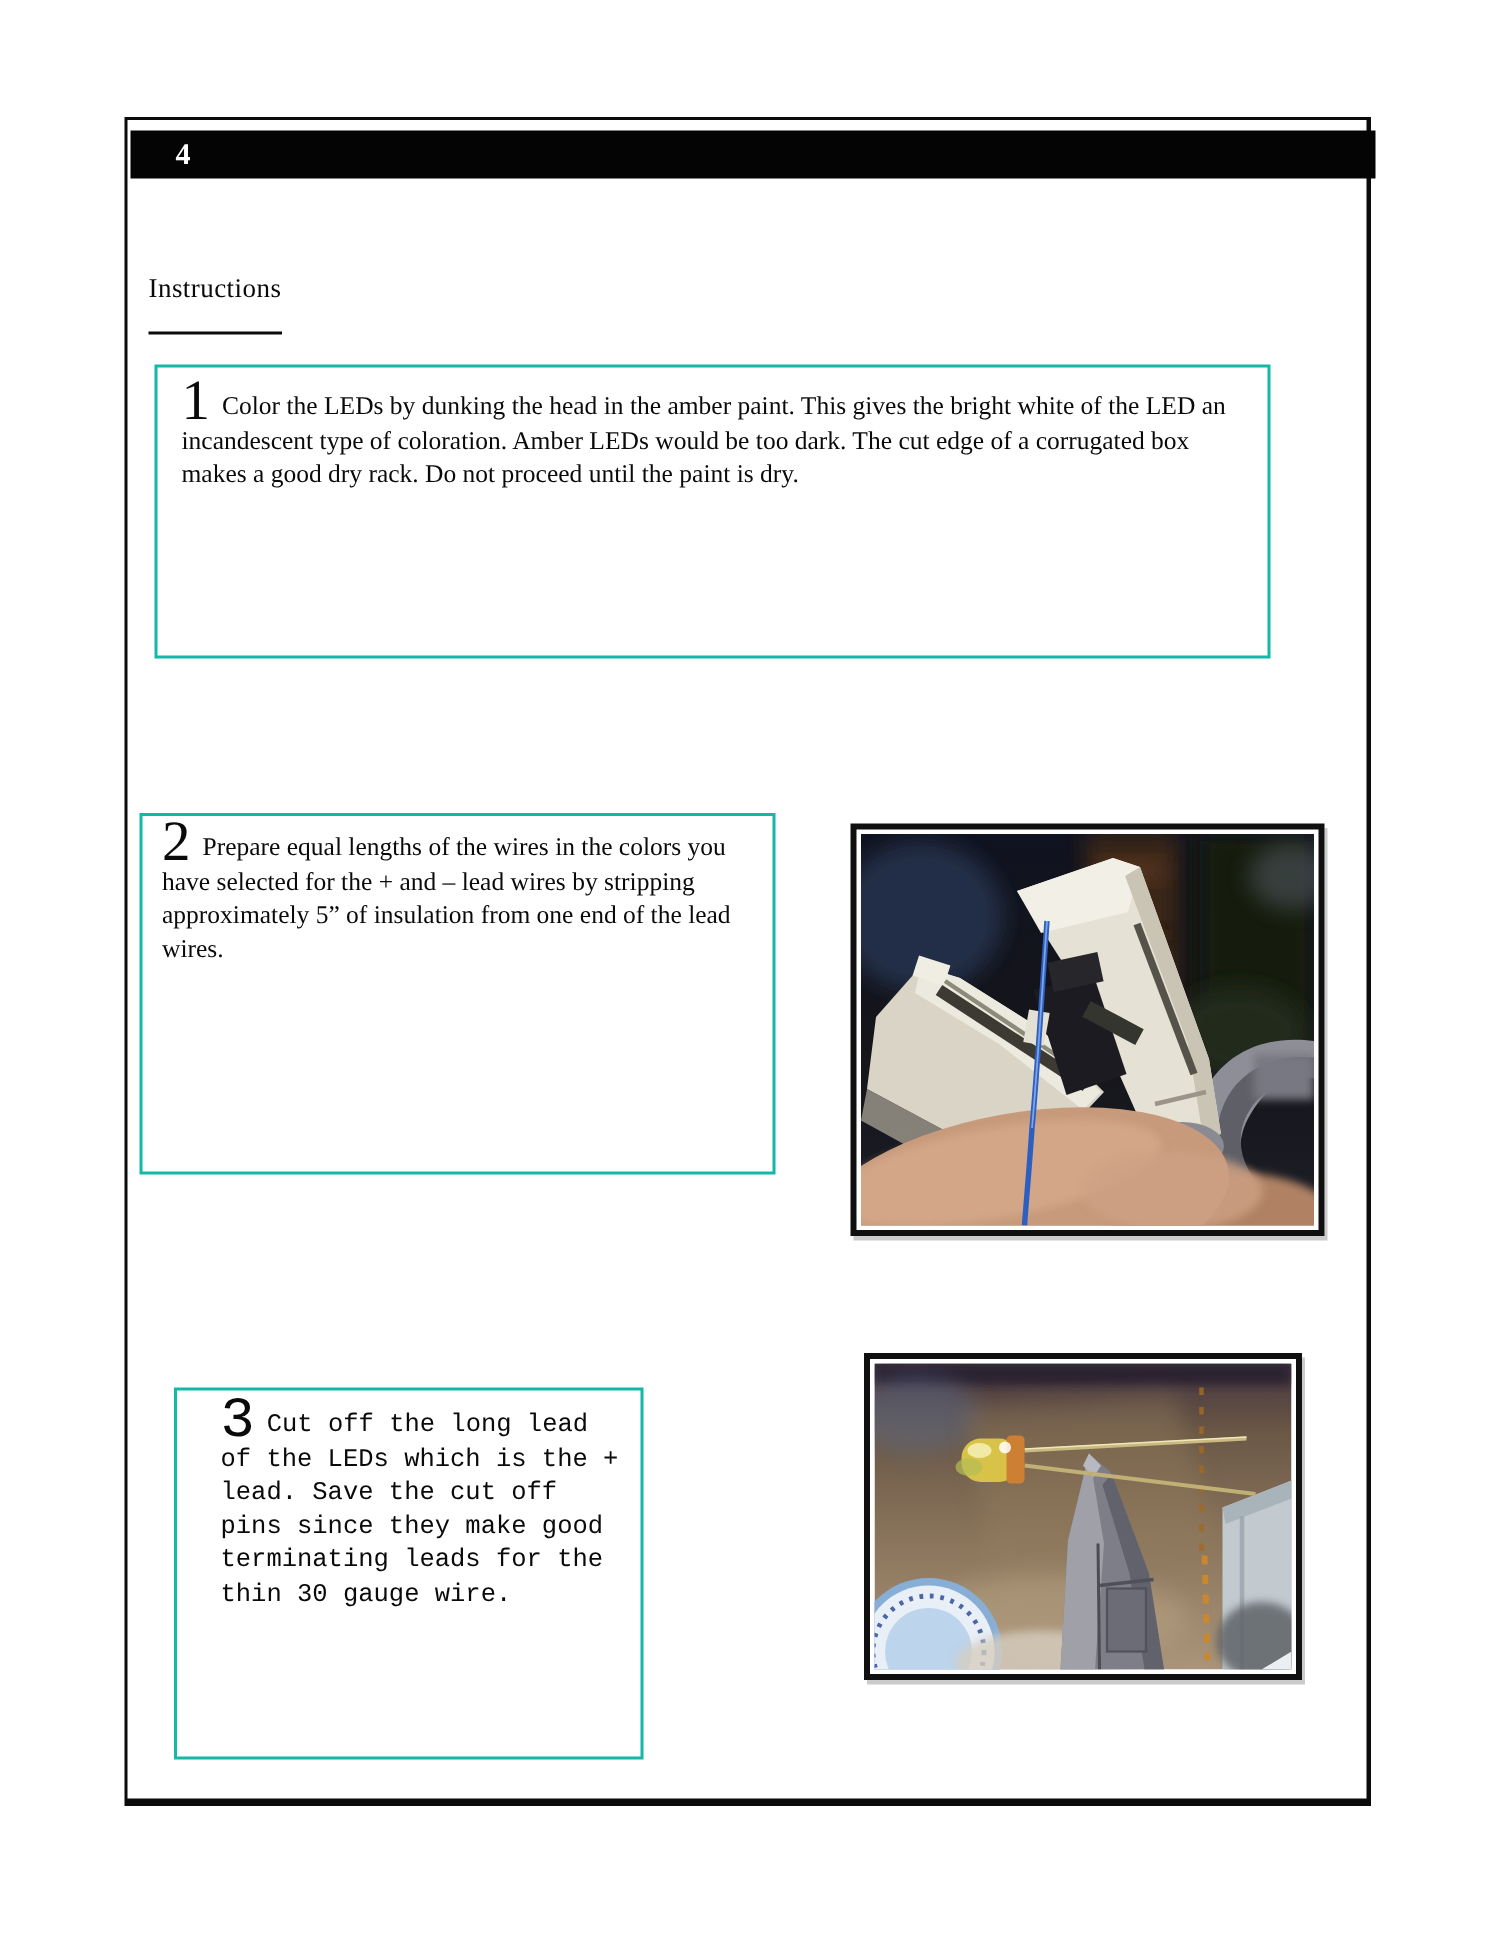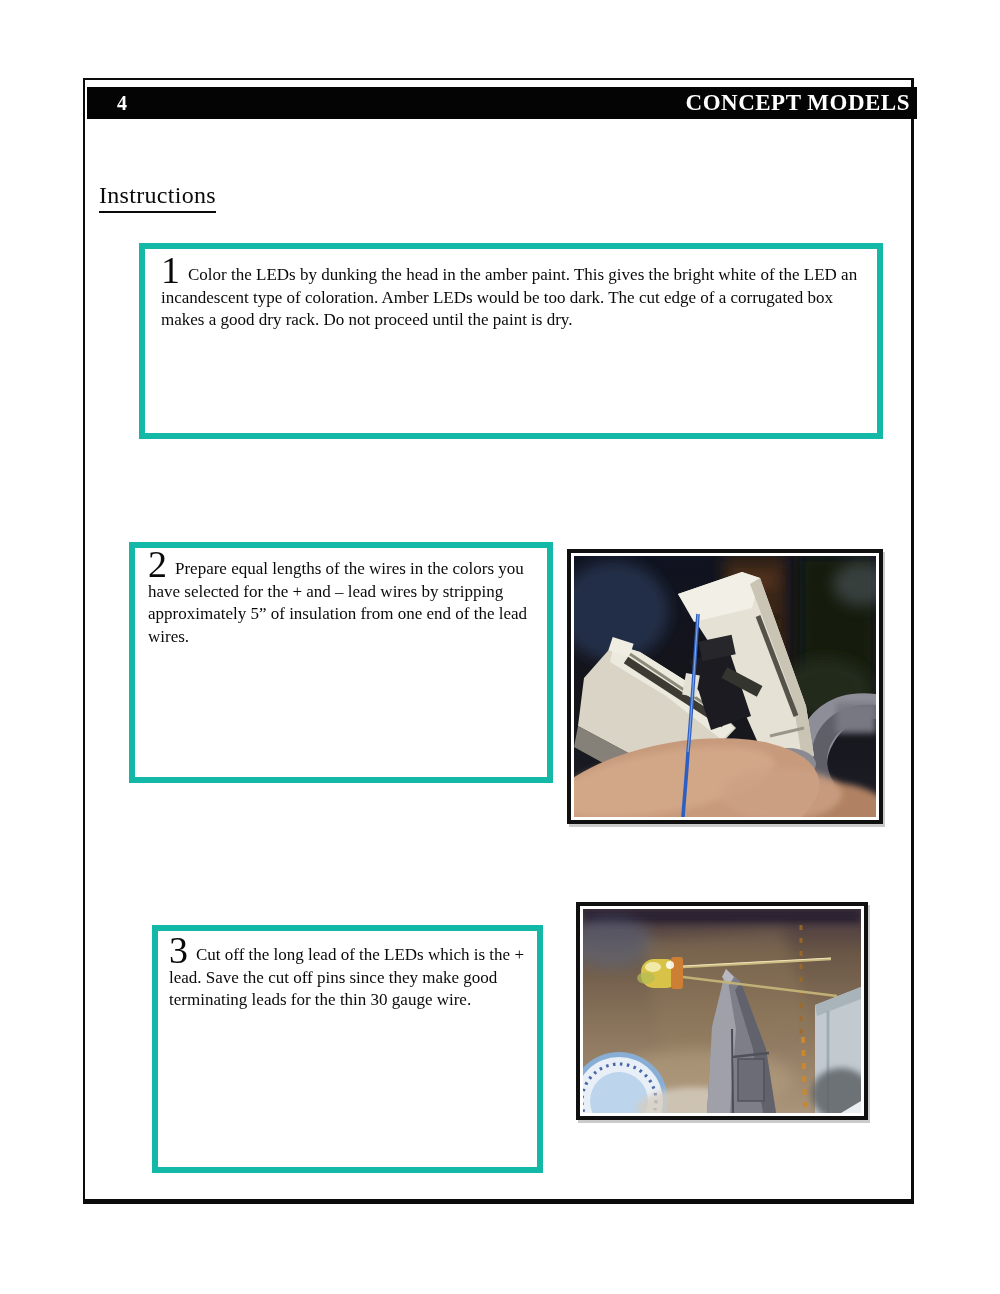--- a/index.html
+++ b/index.html
@@ -19,32 +19,32 @@
   .header-bar {
     position:absolute; left:87px; top:87px; width:830px; height:32px;
     background:#040404; color:#ffffff;
     display:flex; justify-content:space-between; align-items:center;
   }
   .page-num { font-size:20px; font-weight:bold; padding-left:30px; }
   .header-title { font-size:23px; font-weight:bold; letter-spacing:0.5px; padding-right:7px; }
 
   .section-heading {
     position:absolute; left:99px; top:182px;
-    font-size:24px; display:inline-block;
-    border-bottom:2px solid #0a0a0a; padding-bottom:2px;
+    font-size:18px; display:inline-block;
+    border-bottom:2px solid #0a0a0a; padding-bottom:18px;
     letter-spacing:0.3px;
   }
 
   .step-box {
-    position:absolute; background:#ffffff; border:6px solid #14b8a6;
-    font-size:17px; line-height:22.5px; overflow:hidden;margin-left:36px;
+    position:absolute; background:#ffffff; border:2px solid #14b8a6;
+    font-size:17px; line-height:22.5px; overflow:hidden;
   }
   .step-box-1 { left:103px; top:243px; width:744px; height:196px; padding:15px 16px 14px 16px; }
   .step-box-2 { left:93px;  top:542px; width:424px; height:241px; padding:10px 13px 10px 13px; }
-  .step-box-3 { left:116px; top:925px; width:391px; height:248px; padding:13px 13px 12px 11px; }
+  .step-box-3 { left:116px; top:925px; width:313px; height:248px; padding:13px 13px 12px 29px;font-family:Liberation Mono, monospace; }
 
   .step-num {
     font-size:38px; line-height:0; position:relative; top:3px;
     margin-right:8px;
   }
 
   .photo-frame {
     position:absolute; background:#ffffff;
     border:4px solid #101010; padding:3px;
     box-shadow:2px 3px 0 rgba(140,140,140,0.45);
@@ -53,21 +53,20 @@
   .photo-frame-2 { left:576px; top:902px; width:292px; height:218px; }
   .photo-frame svg { display:block; }
 </style>
 </head>
 <body>
 
 <div class="page"></div>
 
 <div class="header-bar">
   <span class="page-num">4</span>
-  <span class="header-title">CONCEPT MODELS</span>
 </div>
 
 <div class="section-heading">Instructions</div>
 
 <div class="step-box step-box-1">
   <span class="step-num">1</span><span>Color the LEDs by dunking the head in the amber paint. This gives the bright white of the LED an incandescent type of coloration. Amber LEDs would be too dark. The cut edge of a corrugated box makes a good dry rack. Do not proceed until the paint is dry.</span>
 </div>
 
 <div class="step-box step-box-2">
   <span class="step-num">2</span><span>Prepare equal lengths of the wires in the colors you have selected for the + and – lead wires by stripping approximately 5” of insulation from one end of the lead wires.</span>

